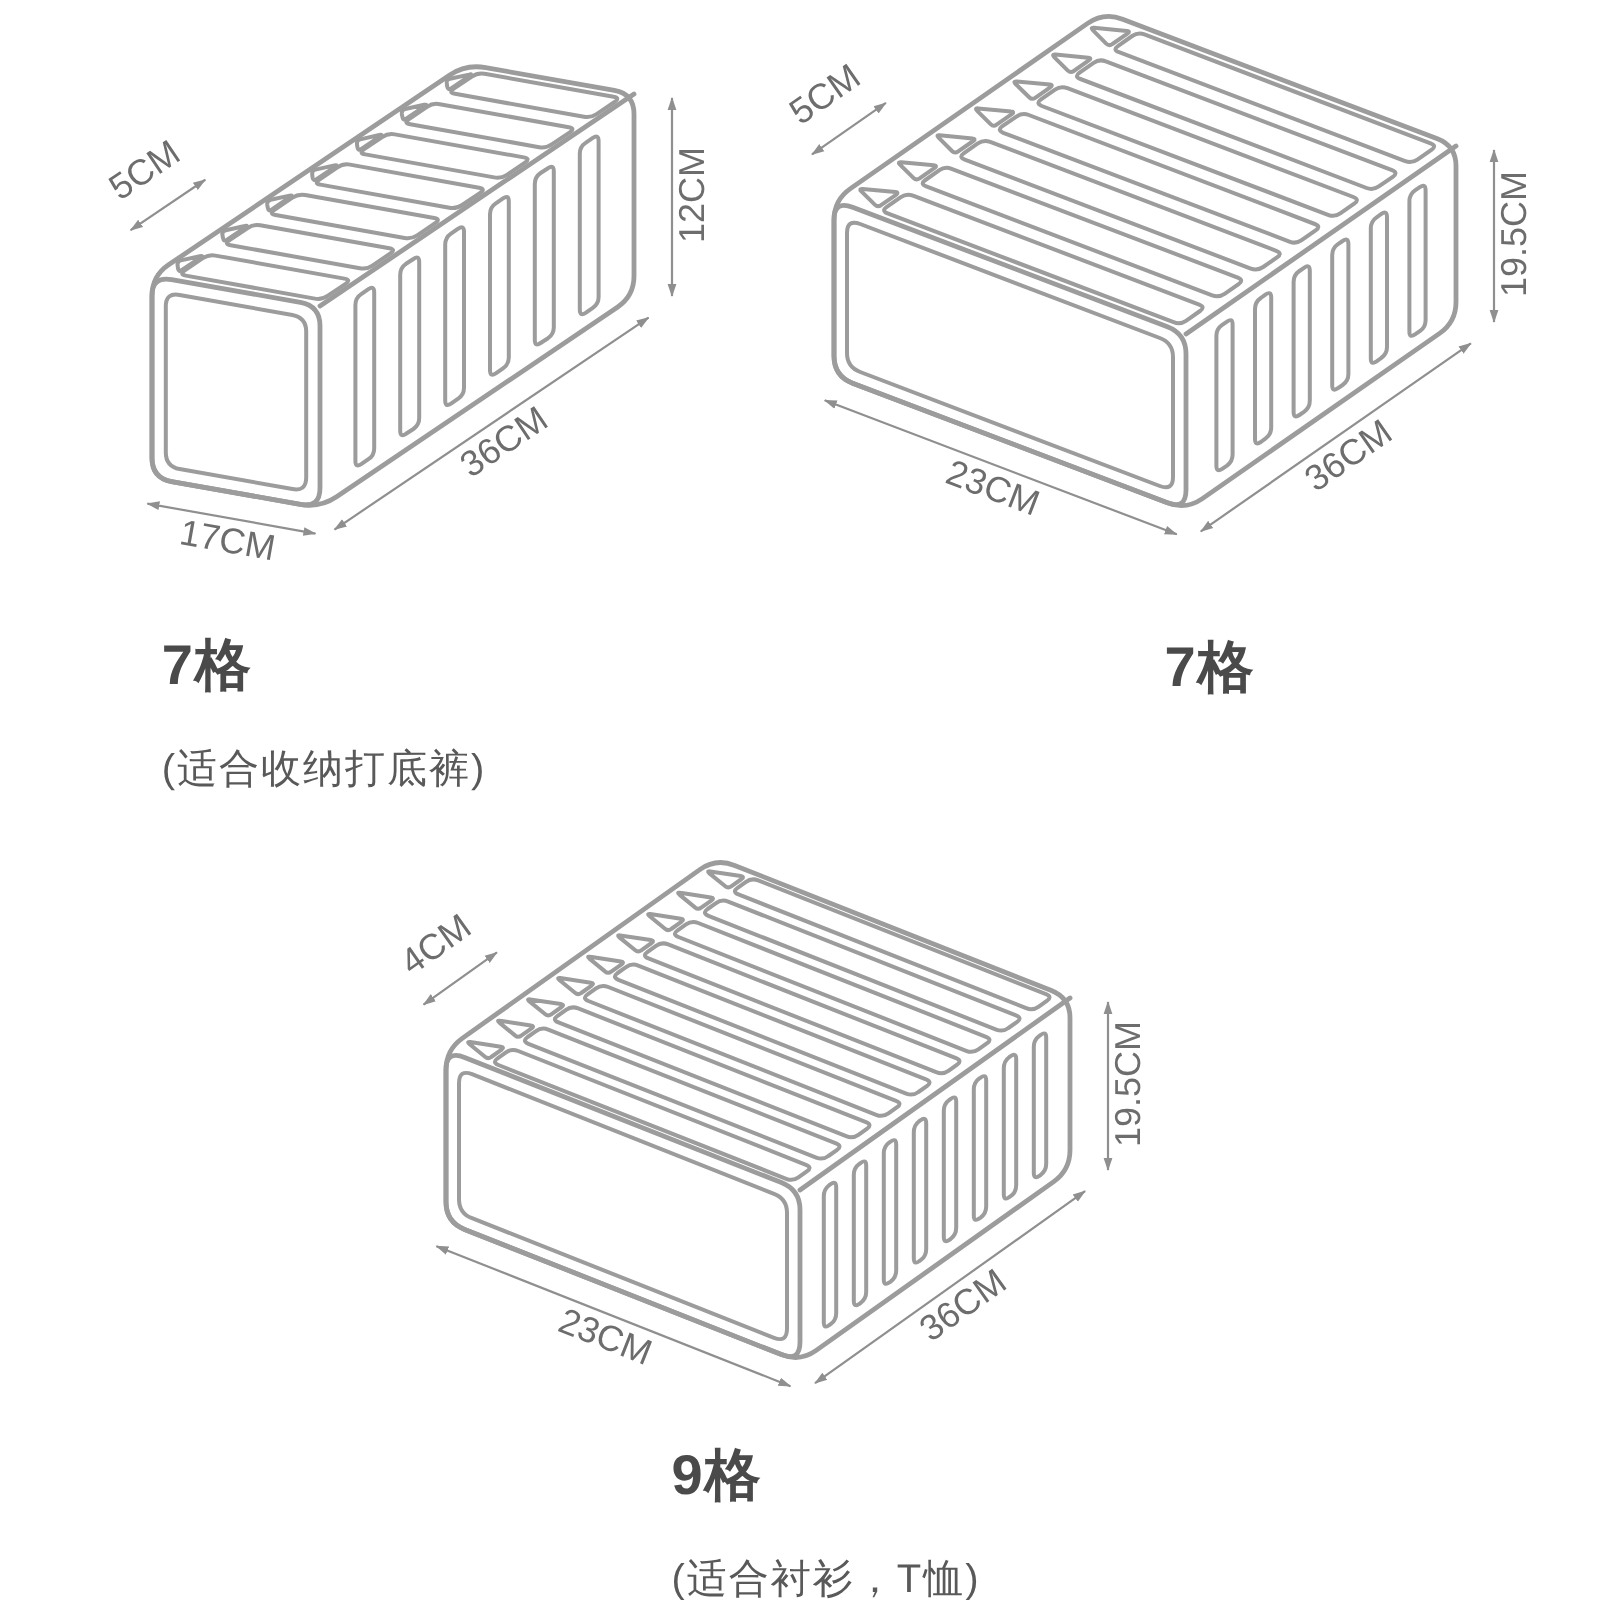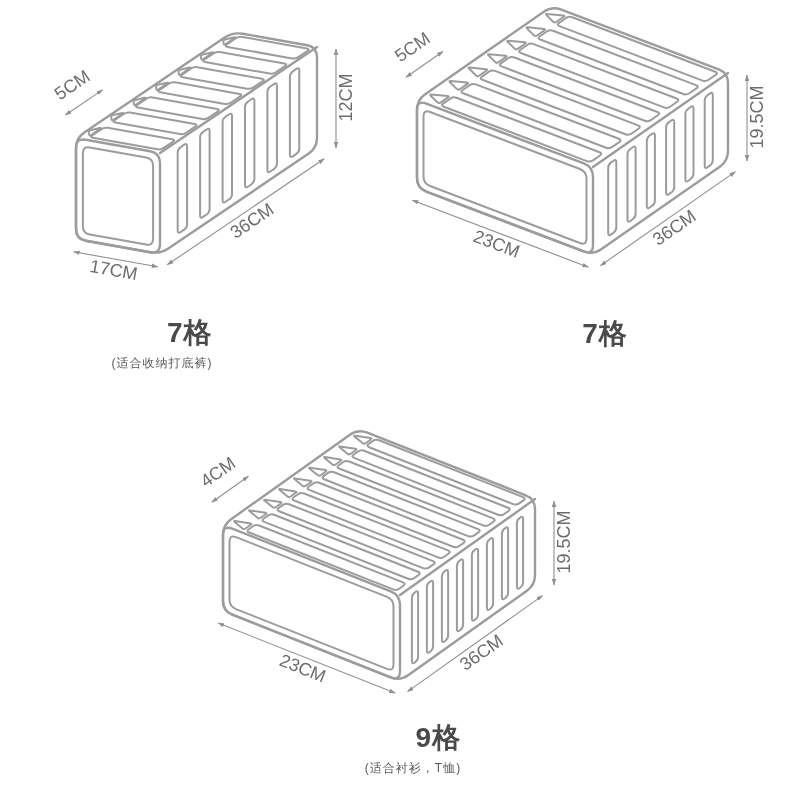--- a/index.html
+++ b/index.html
@@ -10,32 +10,32 @@
   }
   svg{position:absolute;left:0;top:0;}
   svg text{
     font-family:"Liberation Sans","DejaVu Sans",sans-serif;
     fill:var(--c-dimtext,#6d6d6d);
     font-size:18px;
   }
   .caption{
     position:absolute;
     transform:translateX(-50%);
-    text-align:right;
+    text-align:left;
     white-space:nowrap;
   }
   .caption .title{
     font-size:28px;
     font-weight:bold;
     color:var(--c-title,#4a4a4a);
     letter-spacing:1px;
   }
   .caption .subtitle{
-    margin-top:3px;
-    font-size:12px;
+    margin-top:19px;
+    font-size:20px;
     color:var(--c-subtitle,#595959);
     letter-spacing:1px;
   }
 </style>
 </head>
 <body>
 
 <svg id="scene" width="800" height="800" viewBox="0 0 800 800">
   <defs>
     <marker id="ah" markerWidth="8" markerHeight="8" refX="6" refY="3" orient="auto-start-reverse" markerUnits="userSpaceOnUse">

